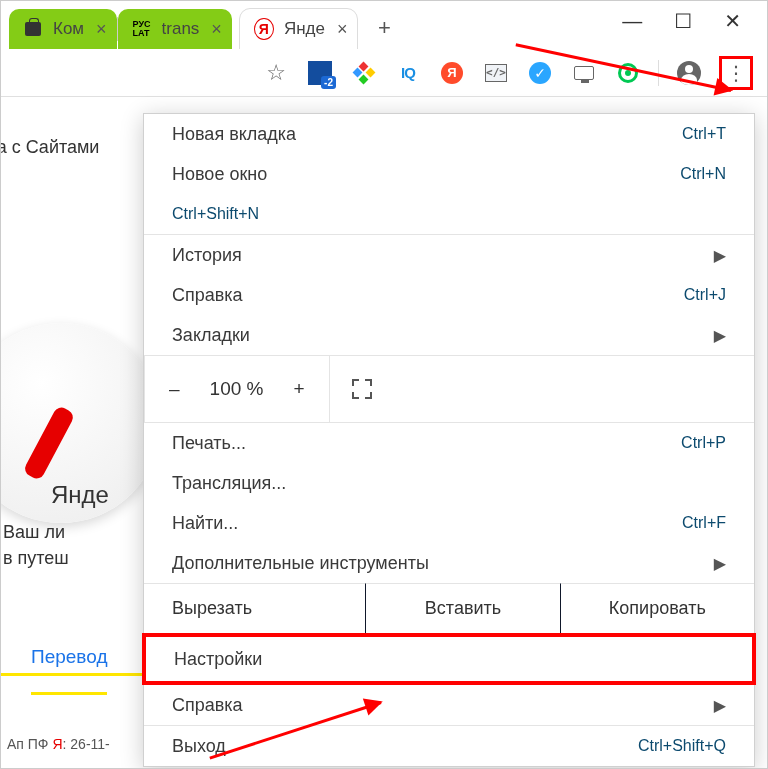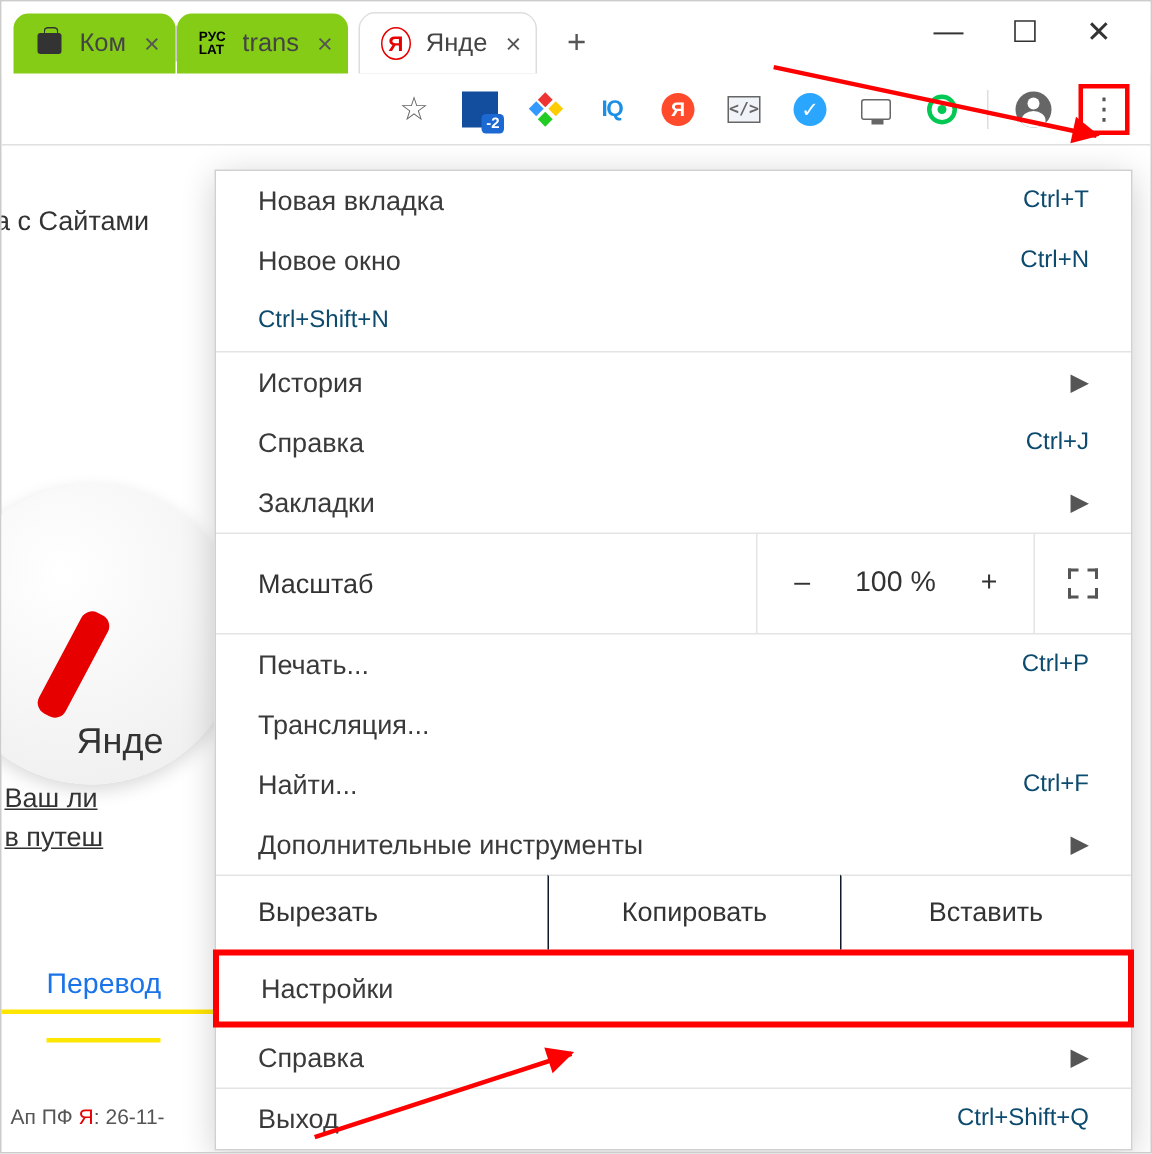--- a/index.html
+++ b/index.html
@@ -70,21 +70,21 @@
     .monitor { width:20px; height:14px; border:1px solid #666; border-radius:2px; position:relative; }
     .monitor:after { content:""; position:absolute; bottom:-4px; left:6px; width:8px; height:3px; background:#666; }
     .ring { width:20px; height:20px; border:3px solid #00c853; border-radius:50%; position:relative; }
     .ring:after { content:""; position:absolute; top:4px; left:4px; width:6px; height:6px; background:#00c853; border-radius:50%; }
     .person { width:24px; height:24px; border-radius:50%; background:#666; position:relative; overflow:hidden; }
     .person:before { content:""; position:absolute; top:4px; left:8px; width:8px; height:8px; background:#fff; border-radius:50%; }
     .person:after { content:""; position:absolute; top:13px; left:4px; width:16px; height:12px; background:#fff; border-radius:50% 50% 0 0; }
     
     .page-hint1 { position:absolute; top:136px; left:-22px; font-size:18px; color:#333; }
     .page-hint2 { position:absolute; top:480px; left:50px; font-size:24px; color:#333; font-weight:500; }
-    .page-hint3 { position:absolute; top:518px; left:2px; font-size:18px; color:#333; line-height:26px;text-decoration:underline; }
+    .page-hint3 { position:absolute; top:518px; left:2px; font-size:18px; color:#333; line-height:26px; }
     .page-link { position:absolute; top:644px; left:30px; font-size:19px; color:#1a73e8; border-top:1px solid #ffeb3b00; border-bottom:3px solid #ffe600; padding-bottom:24px; }
     .page-link-bar { position:absolute; top:672px; left:-100px; width:250px; height:3px; background:#ffe600; }
     .page-ft { position:absolute; bottom:16px; left:6px; font-size:14px; color:#555; }
     .ya-red { color:#e60000; }
     .sphere {
       position:absolute; top:322px; left:-40px; width:200px; height:200px;
       border-radius:50%; background:radial-gradient(circle at 40% 30%,#fff,#ececec);
       box-shadow:0 4px 12px rgba(0,0,0,.15);
     }
     .sphere-band { position:absolute; top:110px; left:50px; width:76px; height:20px; background:#e60000; transform:rotate(-62deg); border-radius:8px; }
@@ -252,21 +252,20 @@
   <div class="mi">
     <span>Справка</span>
     <span class="sc">Ctrl+J</span>
   </div>
   <div class="mi">
     <span>Закладки</span>
     <span class="arrow">▶</span>
   </div>
   <div class="sep"></div>
   <div class="zoom-row">
-    <span class="zoom-lbl">Масштаб</span>
     <div class="zoom-box">
       <span>–</span>
       <span>100 %</span>
       <span>+</span>
     </div>
     <div style="border-left:1px solid #e4e4e4;height:100%;display:flex;align-items:center;padding:0 22px;">
       <span class="sq">
           <i class="a"></i>
           <i class="b"></i>
           <i class="c"></i>
@@ -285,22 +284,22 @@
   <div class="mi">
     <span>Найти...</span>
     <span class="sc">Ctrl+F</span>
   </div>
   <div class="mi">
     <span>Дополнительные инструменты</span>
     <span class="arrow">▶</span>
   </div>
   <div class="edit-row">
     <div class="edit-cell">Вырезать</div>
+    <div class="edit-cell">Вставить</div>
     <div class="edit-cell">Копировать</div>
-    <div class="edit-cell">Вставить</div>
   </div>
   <div class="mi settings-row">
     <span>Настройки</span>
   </div>
   <div class="mi">
     <span>Справка</span>
     <span class="arrow">▶</span>
   </div>
   <div class="sep"></div>
   <div class="mi">

